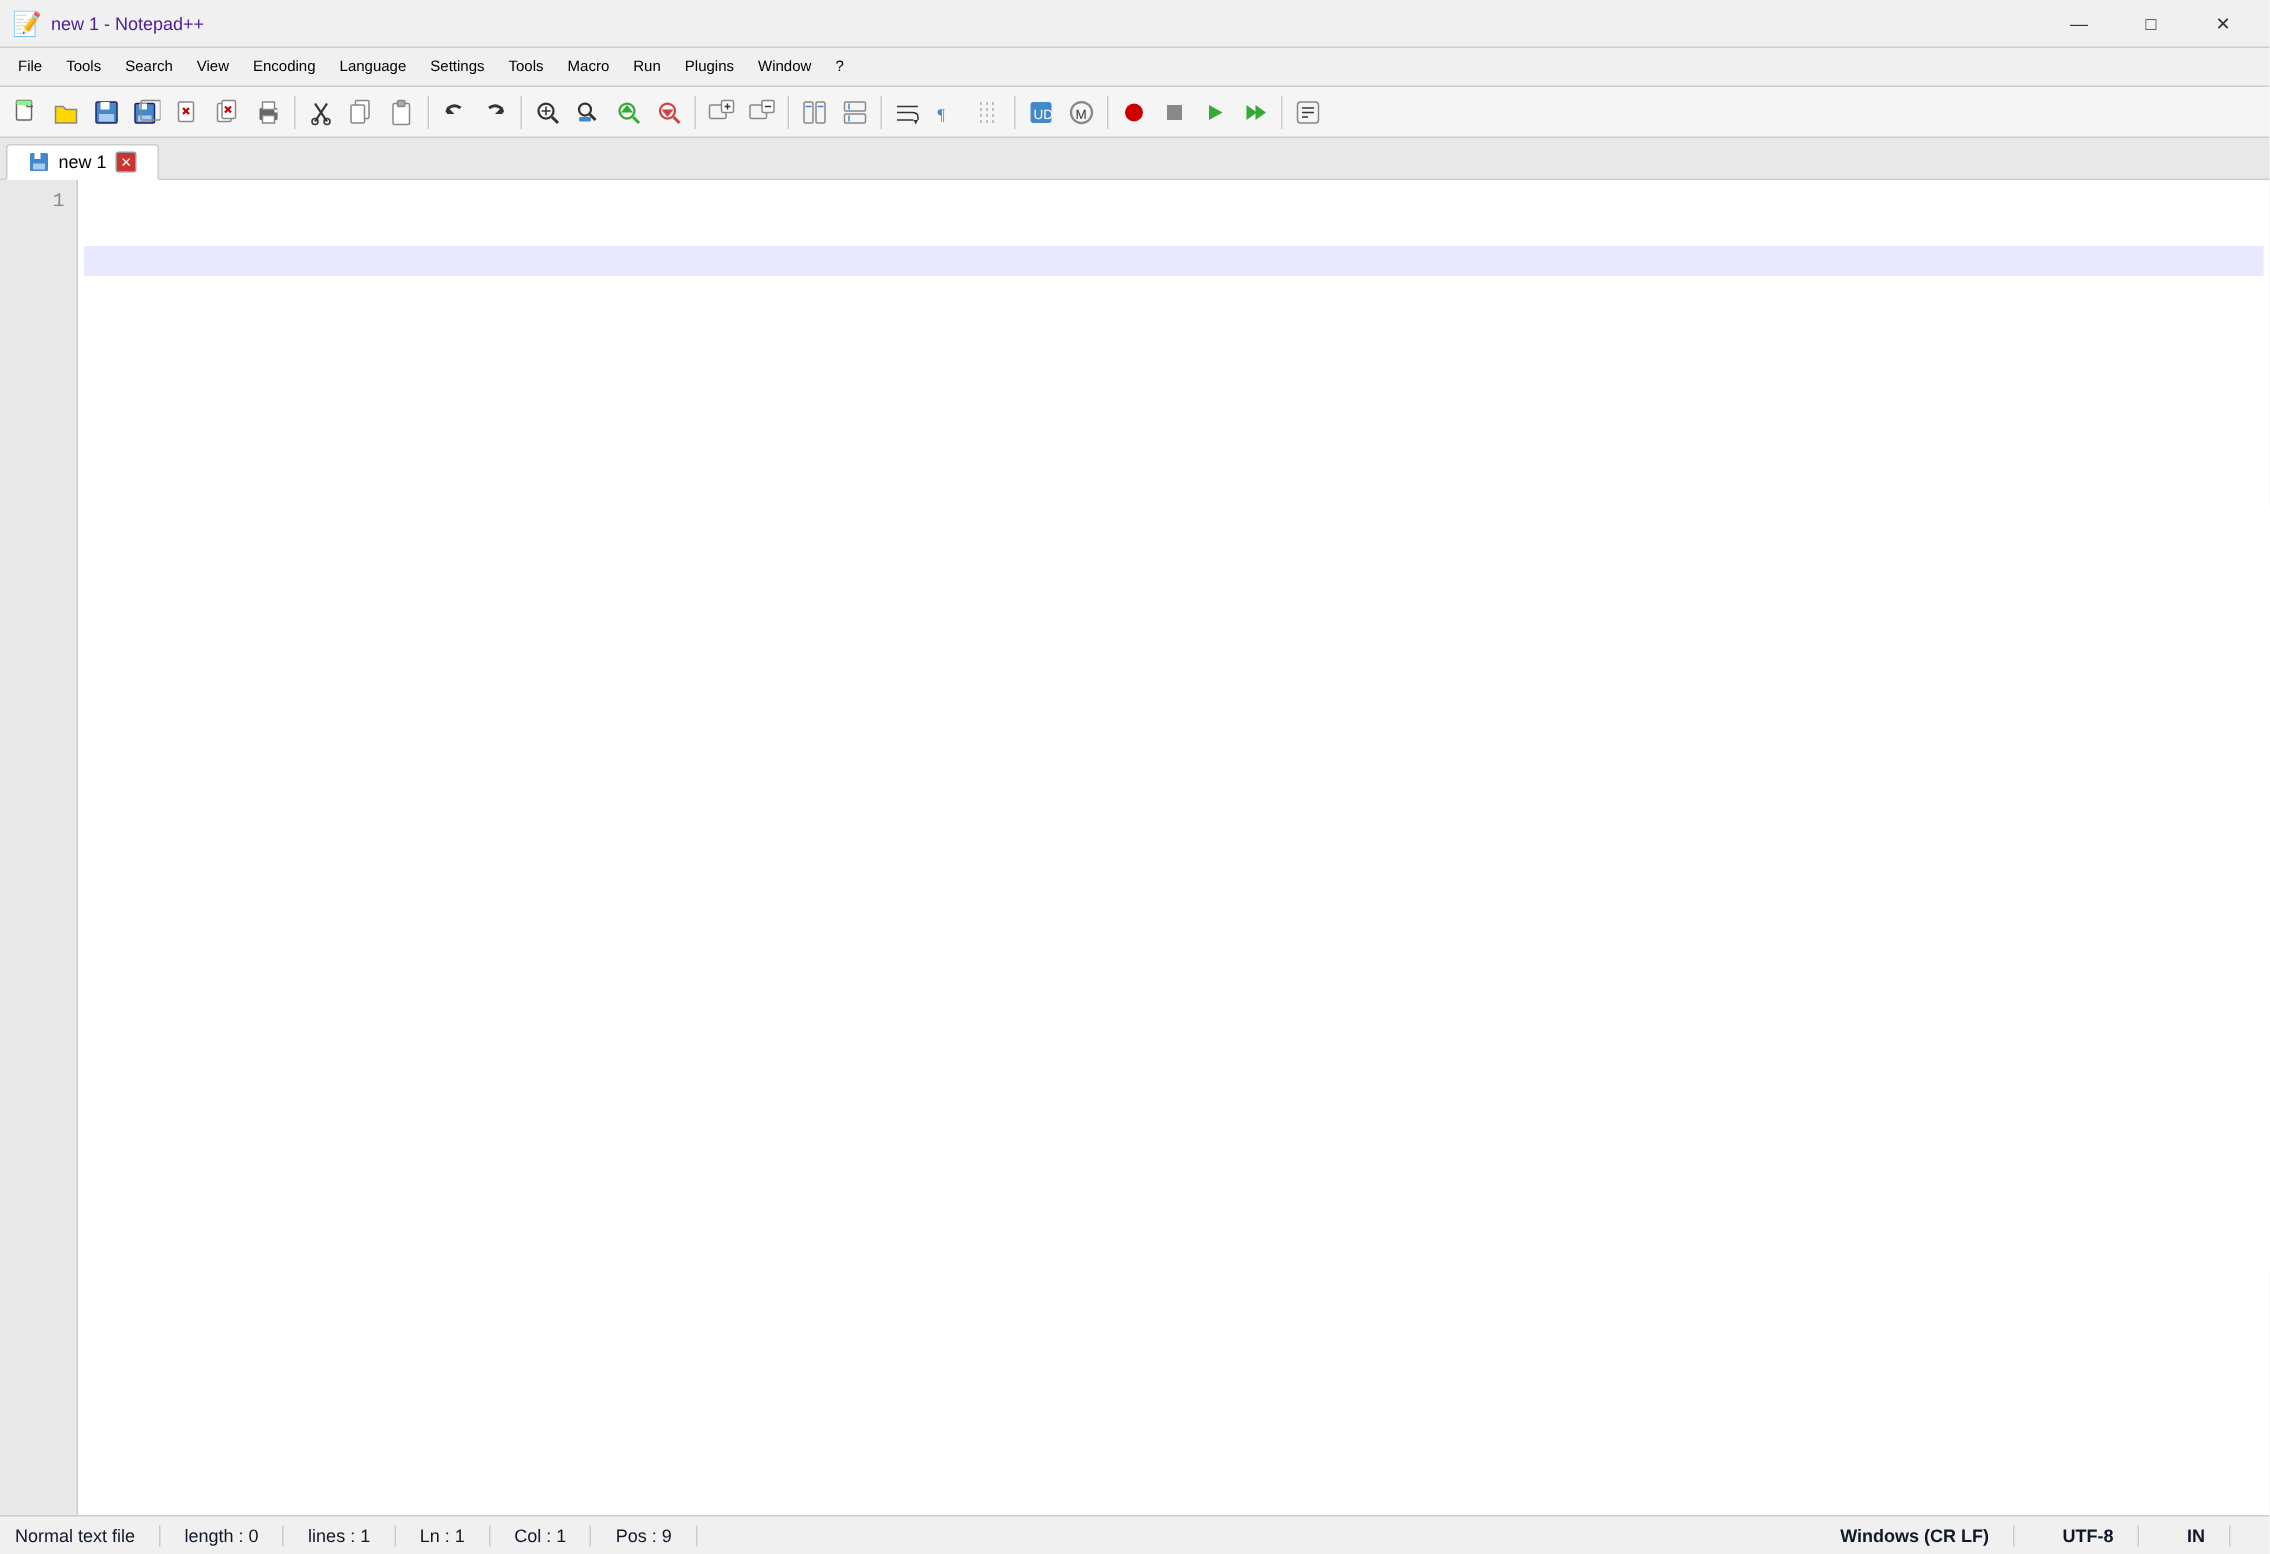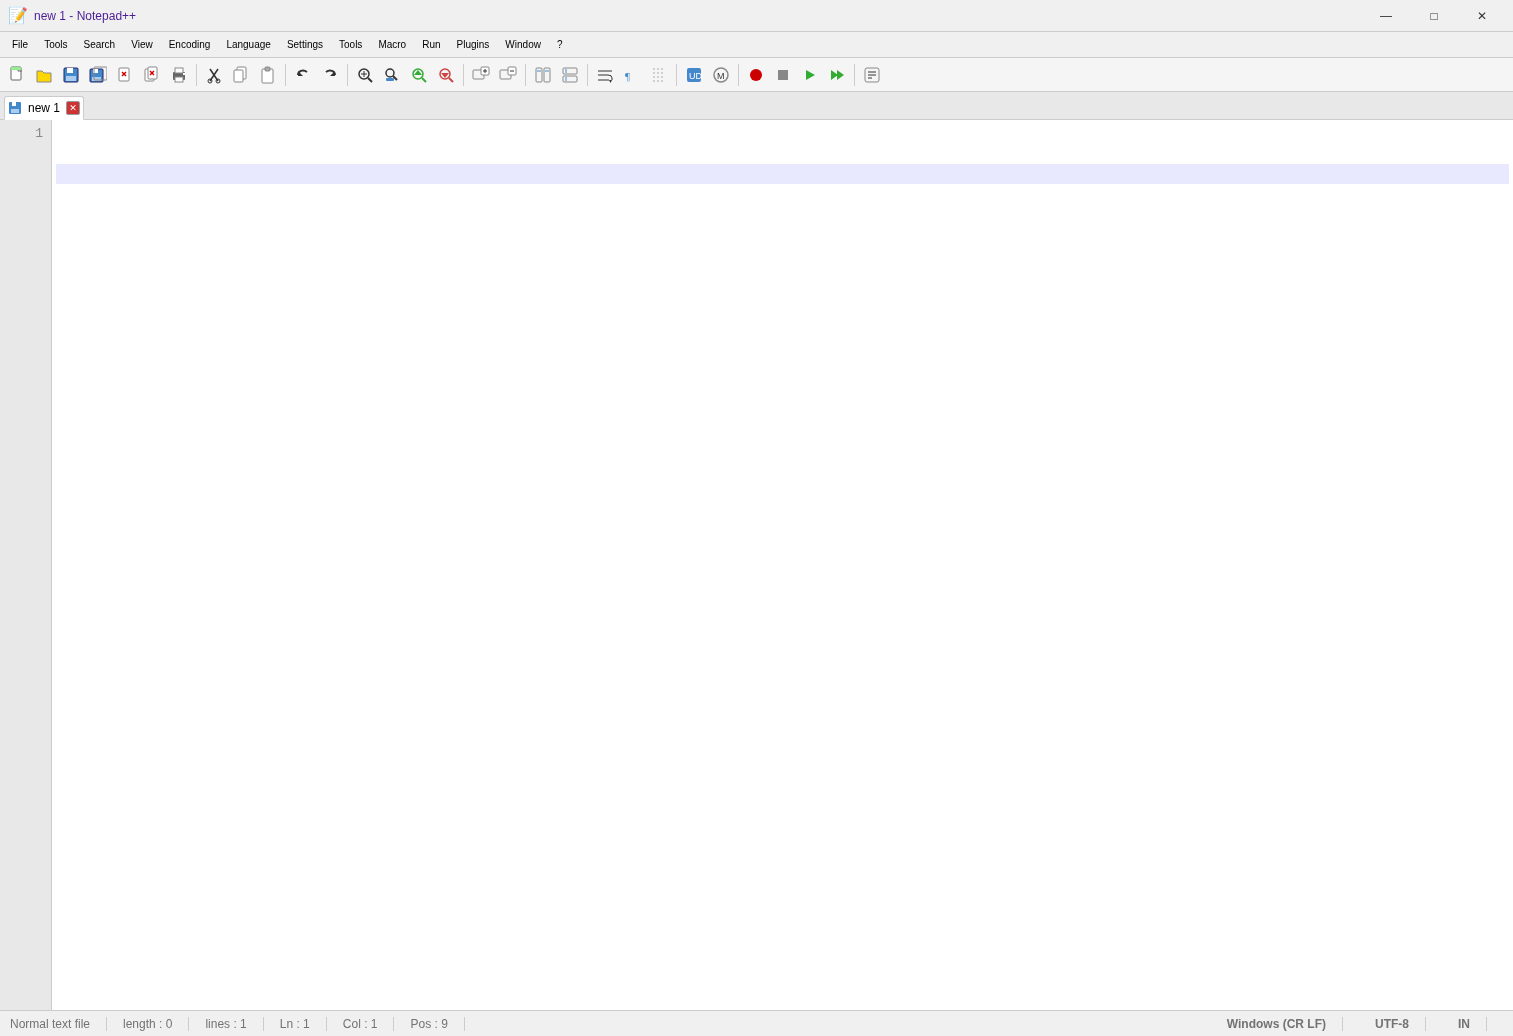--- a/index.html
+++ b/index.html
@@ -108,21 +108,21 @@
       height: 28px;
       display: flex;
       align-items: flex-end;
       padding: 0 4px;
       border-bottom: 1px solid #ccc;
     }
     .tab {
       background: #f5f5f5;
       border: 1px solid #ccc;
       border-bottom: none;
-      padding: 4px 3px;
+      padding: 4px 14px;
       display: flex;
       align-items: flex-end;
       gap: 6px;
       cursor: pointer;
       font-size: 12px;
       border-radius: 3px 3px 0 0;
       height: 24px;
     }
     .tab.active {
       background: #ffffff;
@@ -196,21 +196,21 @@
 
     
     #status-bar {
       background: #f0f0f0;
       height: 26px;
       border-top: 1px solid #ccc;
       display: flex;
       align-items: center;
       padding: 0 10px;
       font-size: 12px;
-      color: #737373;
+      color: #0f172a;
       gap: 0;
     }
     .status-segment {
       padding: 0 16px 0 0;
       border-right: 1px solid #ccc;
       margin-right: 16px;
       white-space: nowrap;
     }
     .status-segment:last-child {
       border-right: none;

